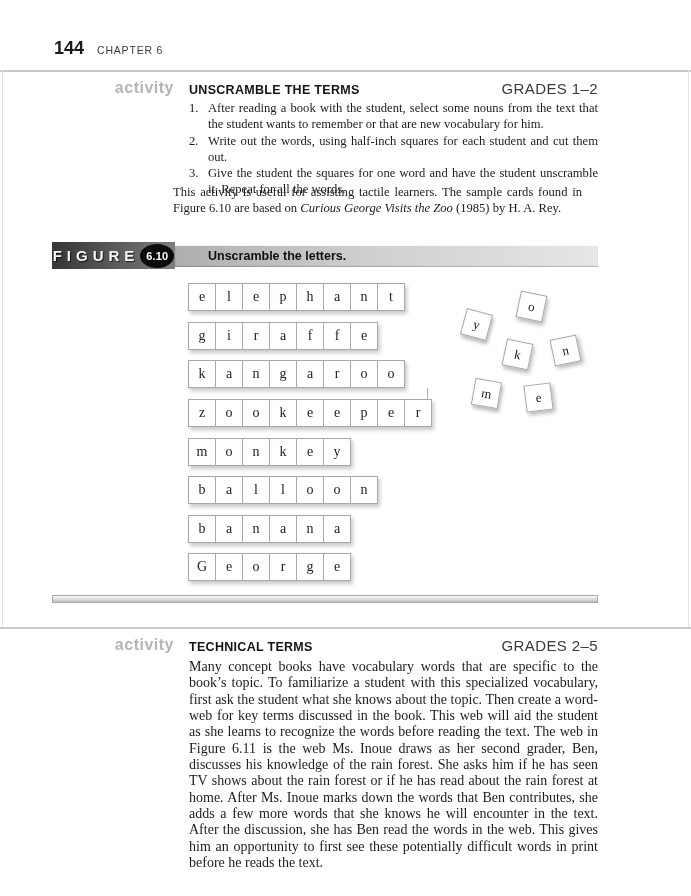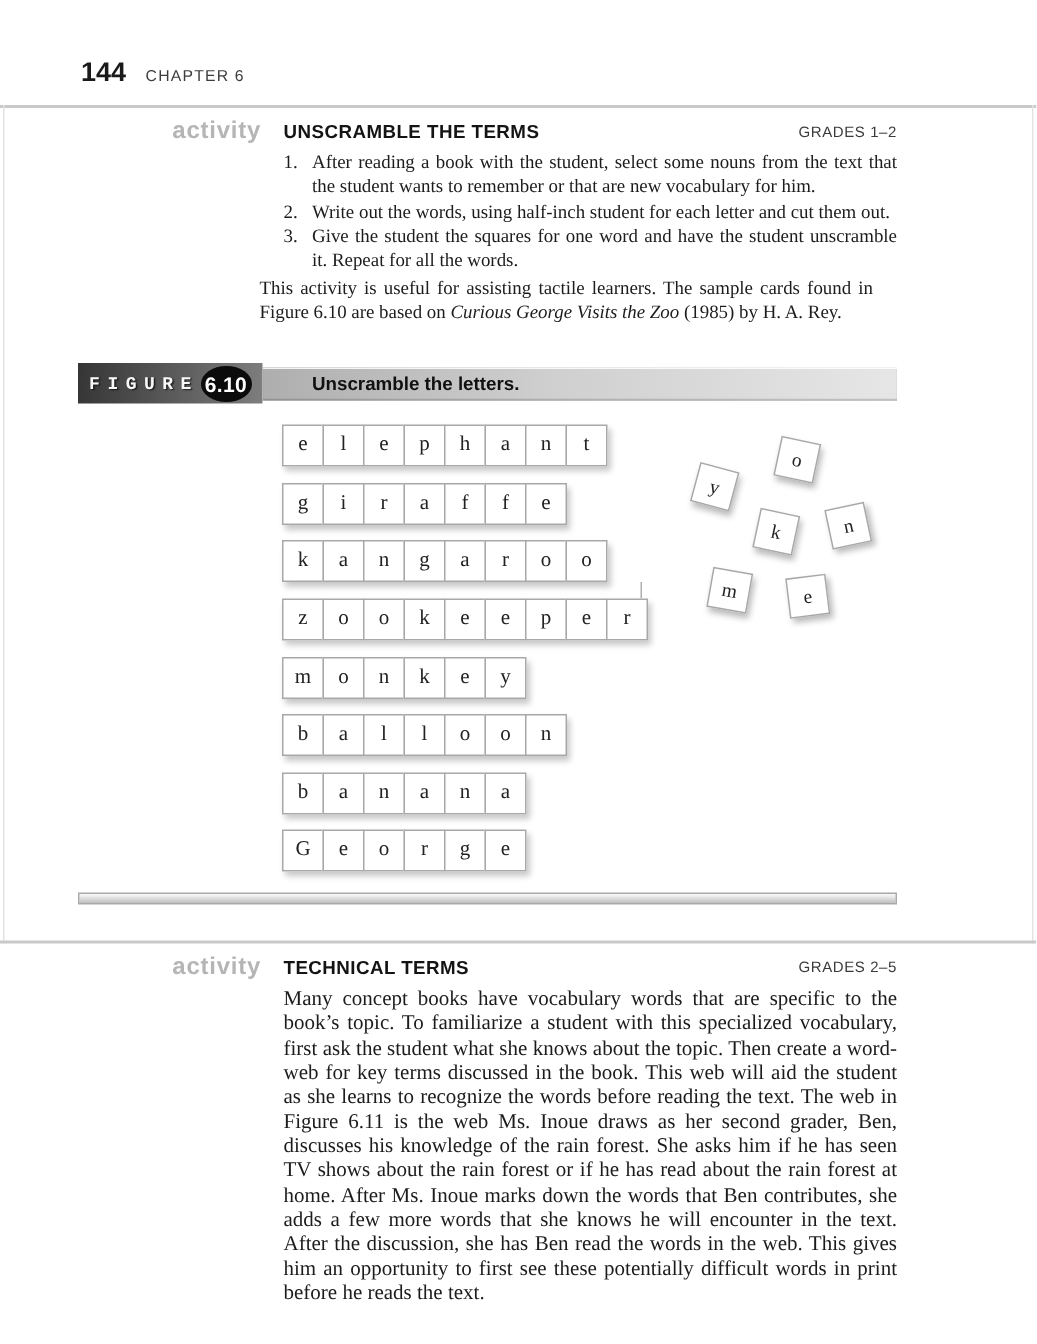--- a/index.html
+++ b/index.html
@@ -13,50 +13,50 @@
   .chapter { font-size:10.5px; color:#3c3c3c; letter-spacing:0.8px; margin-left:13px; }
 
   
   .rule { position:absolute; left:0; width:691px; height:2px; background:#c9c9c9; }
   .rule-top { top:70px; }
   .rule-mid { top:627px; }
   .frame-line { position:absolute; top:70px; width:1px; height:559px; background:#e3e3e3; }
   .frame-left { left:2px; } .frame-right { left:688px; }
 
   
-  .act-header { position:absolute; left:52px; width:546px; display:flex; align-items:center;
+  .act-header { position:absolute; left:52px; width:546px; display:flex; align-items:flex-end;
                 font-family:"Liberation Sans", sans-serif; }
   .act1-header { top:79px; } .act2-header { top:636px; }
   .act-label { width:122px; flex:0 0 122px; text-align:right; padding-right:15px;
                font-weight:bold; font-size:16px; color:#b5b5b5; letter-spacing:0.5px; }
   .act-title { font-weight:bold; font-size:12.5px; color:#141414; letter-spacing:0.3px; }
-  .act-grades { margin-left:auto; font-size:10px; color:#3a3a3a; letter-spacing:0.4px; }
+  .act-grades { margin-left:auto; font-size:15px; color:#3a3a3a; letter-spacing:0.4px; }
 
   
   .steps { position:absolute; top:100px; left:189px; width:409px; margin:0; padding:0; list-style:none;
            font-size:12.6px; line-height:16.3px; }
   .steps li { display:flex; }
   .steps .num { flex:0 0 19px; }
   .steps .step-text { flex:1; text-align:justify; }
 
   .note { position:absolute; top:184px; left:173px; width:409px; margin:0;
           font-size:12.6px; line-height:16.3px; text-align:justify; }
   .note i { font-style:italic; }
 
   
   .fig-header { position:absolute; top:242px; left:52px; width:546px; height:27px;
                 display:flex; align-items:center; }
   .fig-label-box { width:123px; flex:0 0 123px; height:27px; display:flex; align-items:center;
                    justify-content:center;
                    background:linear-gradient(95deg,#353535 0%,#5d5d5d 55%,#7e7e7e 100%); }
-  .fig-label { font-family:Liberation Mono, monospace; font-weight:bold; font-size:12px;
+  .fig-label { font-family:Liberation Sans, sans-serif; font-weight:bold; font-size:15px;
                color:#f7f7f7; letter-spacing:5px; text-shadow:1px 1px 1px rgba(0,0,0,0.7); }
   .fig-number { width:34px; height:24px; flex:0 0 34px; margin-left:1px; background:#0b0b0b;
                 border-radius:50%; display:flex; align-items:center; justify-content:center;
-                font-family:"Liberation Sans", sans-serif; font-weight:bold; font-size:14px; color:#fff;
+                font-family:"Liberation Sans", sans-serif; font-weight:bold; font-size:11px; color:#fff;
                 letter-spacing:0.2px; }
   .fig-caption-bar { flex:1; height:22px; display:flex; align-items:center; padding-left:13px;
                      background:linear-gradient(to right,#aeaeae 0%,#cfcfcf 45%,#e6e6e6 100%);
                      box-shadow:inset 0 1px 0 rgba(255,255,255,0.85), inset 0 -1px 1px rgba(0,0,0,0.2); }
   .fig-caption { font-family:"Liberation Sans", sans-serif; font-weight:bold; font-size:12.5px; color:#101010;padding-left:20px; }
 
   
   .fig-body { position:absolute; top:270px; left:0; width:691px; height:325px; }
   .strip { position:absolute; left:188px; display:flex; background:#fff;
            box-shadow:2px 3px 4px rgba(0,0,0,0.22); }
@@ -94,21 +94,21 @@
     <span class="act-grades">GRADES 1–2</span>
   </div>
 
   <ol class="steps" id="steps-list">
       <li>
         <span class="num">1.</span>
         <span class="step-text">After reading a book with the student, select some nouns from the text that the student wants to remember or that are new vocabulary for him.</span>
       </li>
       <li>
         <span class="num">2.</span>
-        <span class="step-text">Write out the words, using half-inch student for each letter and cut them out.</span>
+        <span class="step-text">Write out the words, using half-inch squares for each student and cut them out.</span>
       </li>
       <li>
         <span class="num">3.</span>
         <span class="step-text">Give the student the squares for one word and have the student unscramble it. Repeat for all the words.</span>
       </li>
     </ol>
 
   <p class="note"><span>This activity is useful for assisting tactile learners. The sample cards found in Figure 6.10 are based on </span><i>Curious George Visits the Zoo</i><span> (1985) by H. A. Rey.</span></p>
 
   <div class="fig-header">

